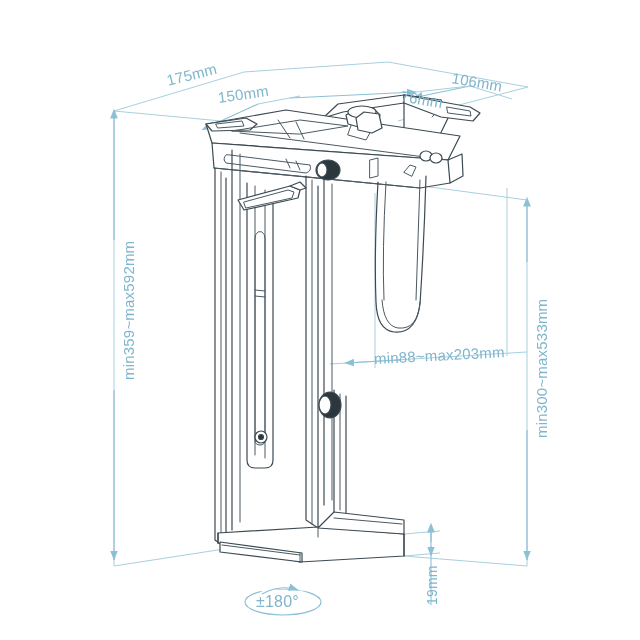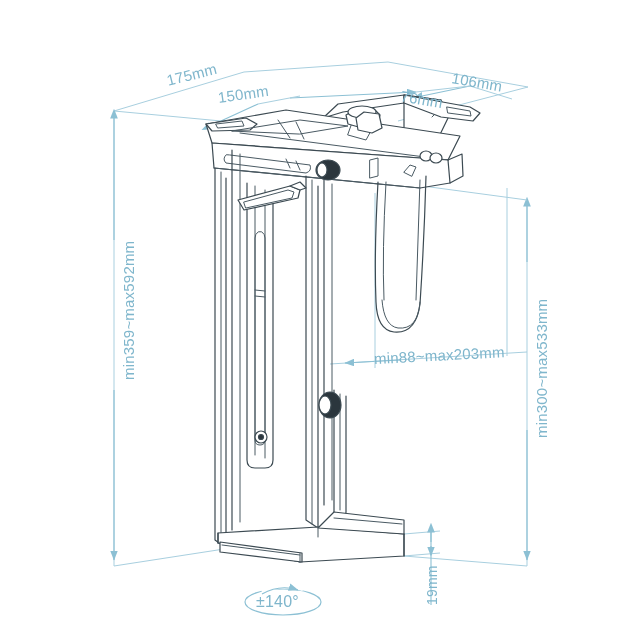--- a/index.html
+++ b/index.html
@@ -230,15 +230,15 @@
   <div class="dim-label" style="left:401px; top:87px; transform: rotate(10deg); transform-origin: 0 50%;">76mm</div>
 
   <div class="dim-label rot-label" style="left:120px; top:380px; transform: rotate(-90deg); transform-origin: 0 0;">min359~max592mm</div>
 
   <div class="dim-label rot-label" style="left:533px; top:438px; transform: rotate(-90deg); transform-origin: 0 0;">min300~max533mm</div>
 
   <div class="dim-label" style="left:374px; top:350px; transform: rotate(-3deg); transform-origin: 0 50%;">min88~max203mm</div>
 
   <div class="dim-label small rot-label" style="left:424px; top:605px; transform: rotate(-90deg); transform-origin: 0 0;">19mm</div>
 
-  <div class="dim-label" style="left:256px; top:593px; font-size:16px;">±140°</div>
+  <div class="dim-label" style="left:256px; top:593px; font-size:16px;">±180°</div>
 
 </div>
 
 </body></html>

